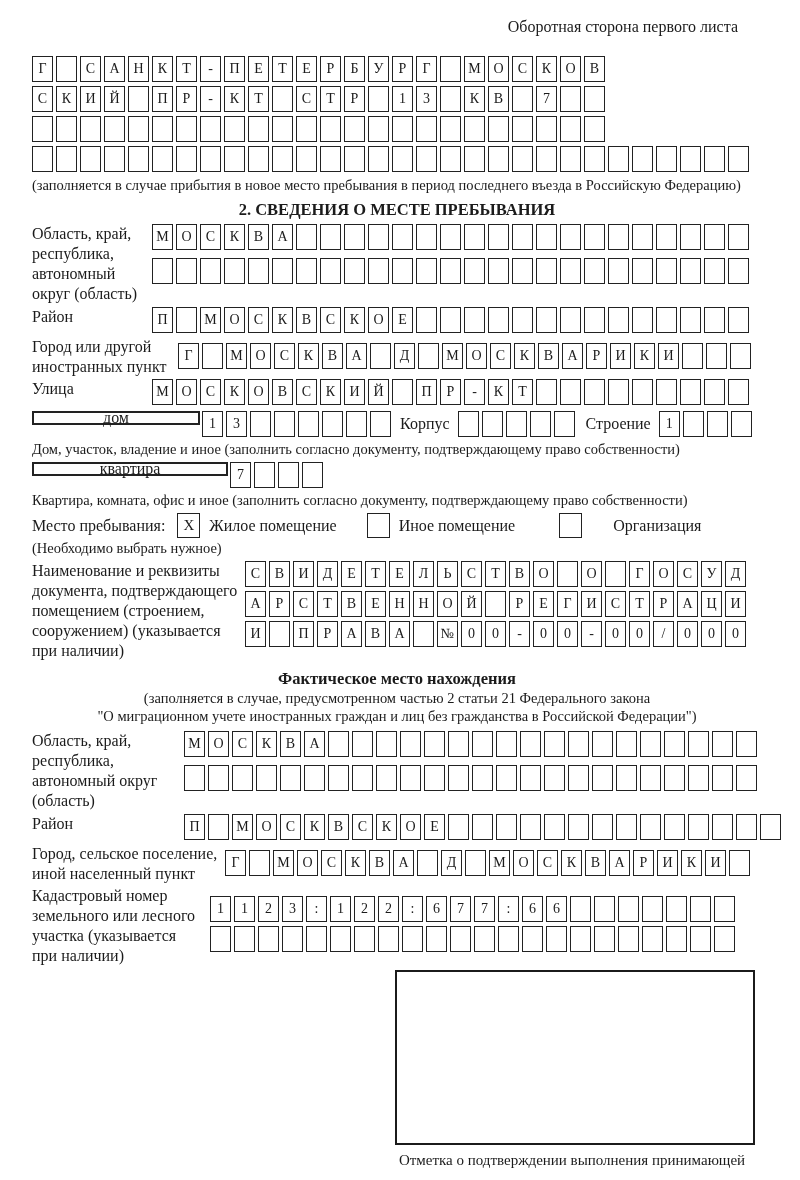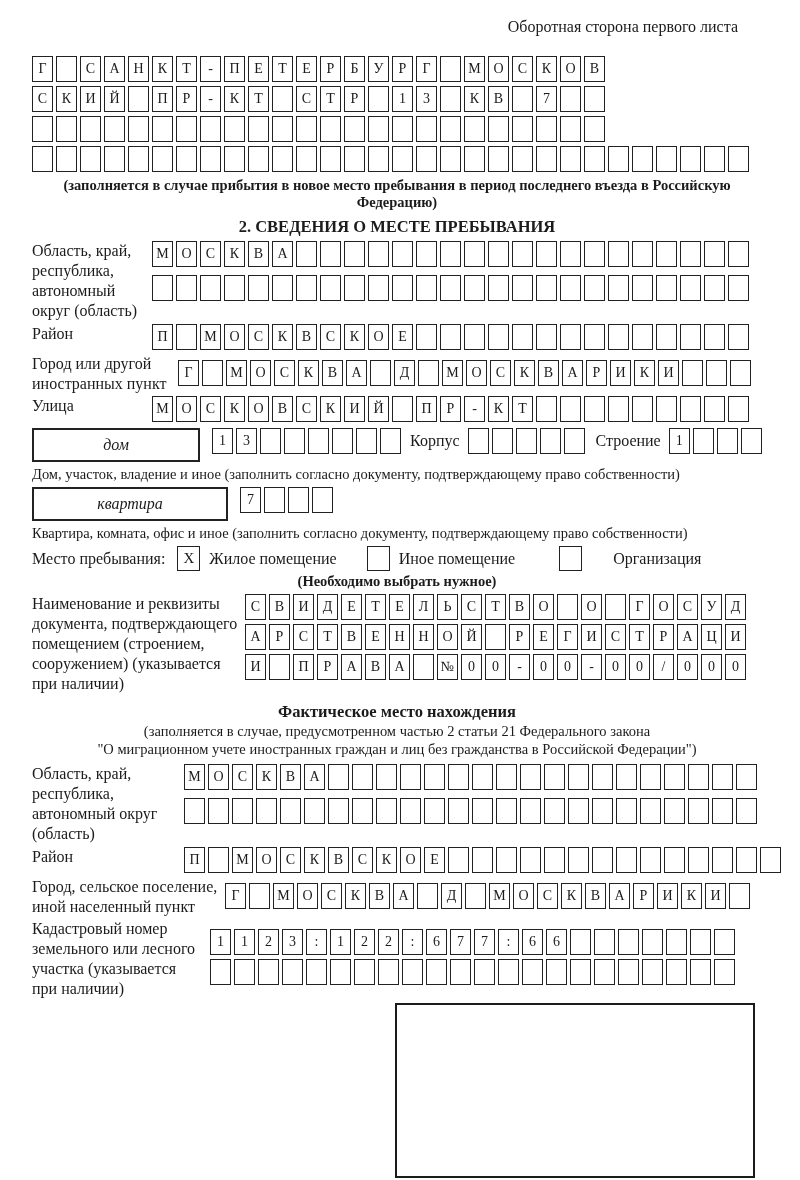--- a/index.html
+++ b/index.html
@@ -7,24 +7,24 @@
   .page{padding:14px 38px 0 32px;}
   .header-note{text-align:right;font-size:16px;padding-right:24px;margin-top:4px;}
   .flexrow{display:flex;align-items:flex-start;}
   .lbl{font-size:16px;line-height:20px;flex:none;}
   .boxrow{display:flex;height:26px;flex:none;}
   .cell{flex:none;box-sizing:border-box;width:21px;height:26px;margin-right:3px;
         border:1.8px solid #222;display:inline-flex;align-items:center;justify-content:center;
         font-size:14px;}
   .rows .boxrow{margin-bottom:4px;}
   .note{font-size:14.5px;line-height:17px;}
-  .center{text-align:center;font-weight:bold;}
+  .center{}
   .sec-title{font-weight:bold;font-size:16.5px;text-align:center;margin-top:6px;}
-  .namedbox{box-sizing:border-box;border:2px solid #222;height:34px;display:flex;
-            align-items:center;justify-content:center;font-size:16px;flex:none;margin-right:12px;font-style:italic;}
+  .namedbox{box-sizing:border-box;border:2px solid #222;height:14px;display:flex;
+            align-items:center;justify-content:center;font-size:16px;flex:none;margin-right:2px;}
   .checkbox{box-sizing:border-box;width:23px;height:25px;border:1.8px solid #222;
             display:inline-flex;align-items:center;justify-content:center;font-size:15px;flex:none;}
   .addr-block{margin-top:20px;}
   .addr-label{width:148px;line-height:23px;}
   .w120{width:120px;} .w146{width:146px;} .w152{width:152px;} .w178{width:178px;}
   .w193{width:193px;} .w213{width:213px;}
   .mt2{margin-top:2px;} .mt3{margin-top:3px;} .mt4{margin-top:4px;} .mt5{margin-top:5px;}
   .mt6{margin-top:6px;} .mt8{margin-top:8px;} .mt10{margin-top:10px;}
   .stay-row{align-items:center;font-size:16px;margin-top:4px;}
   .stay-row .opt-label{margin:0 0 0 9px;}

